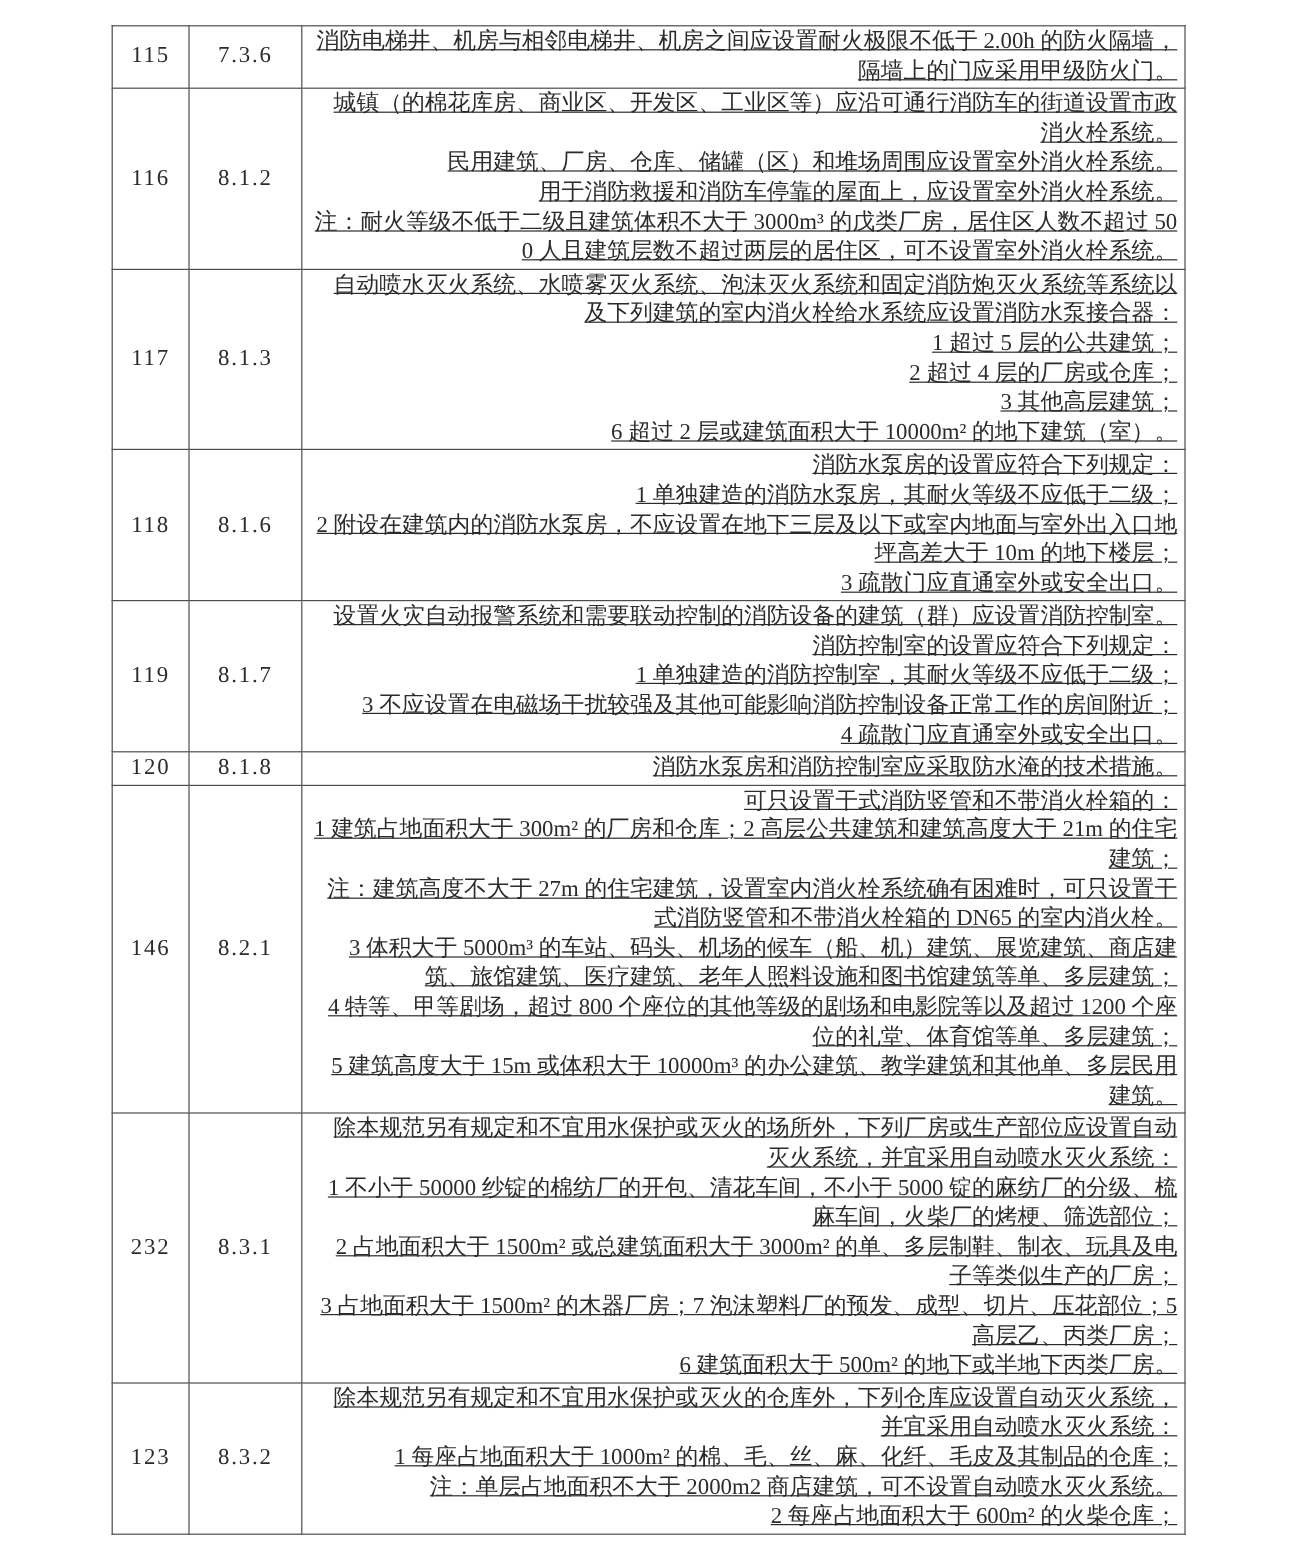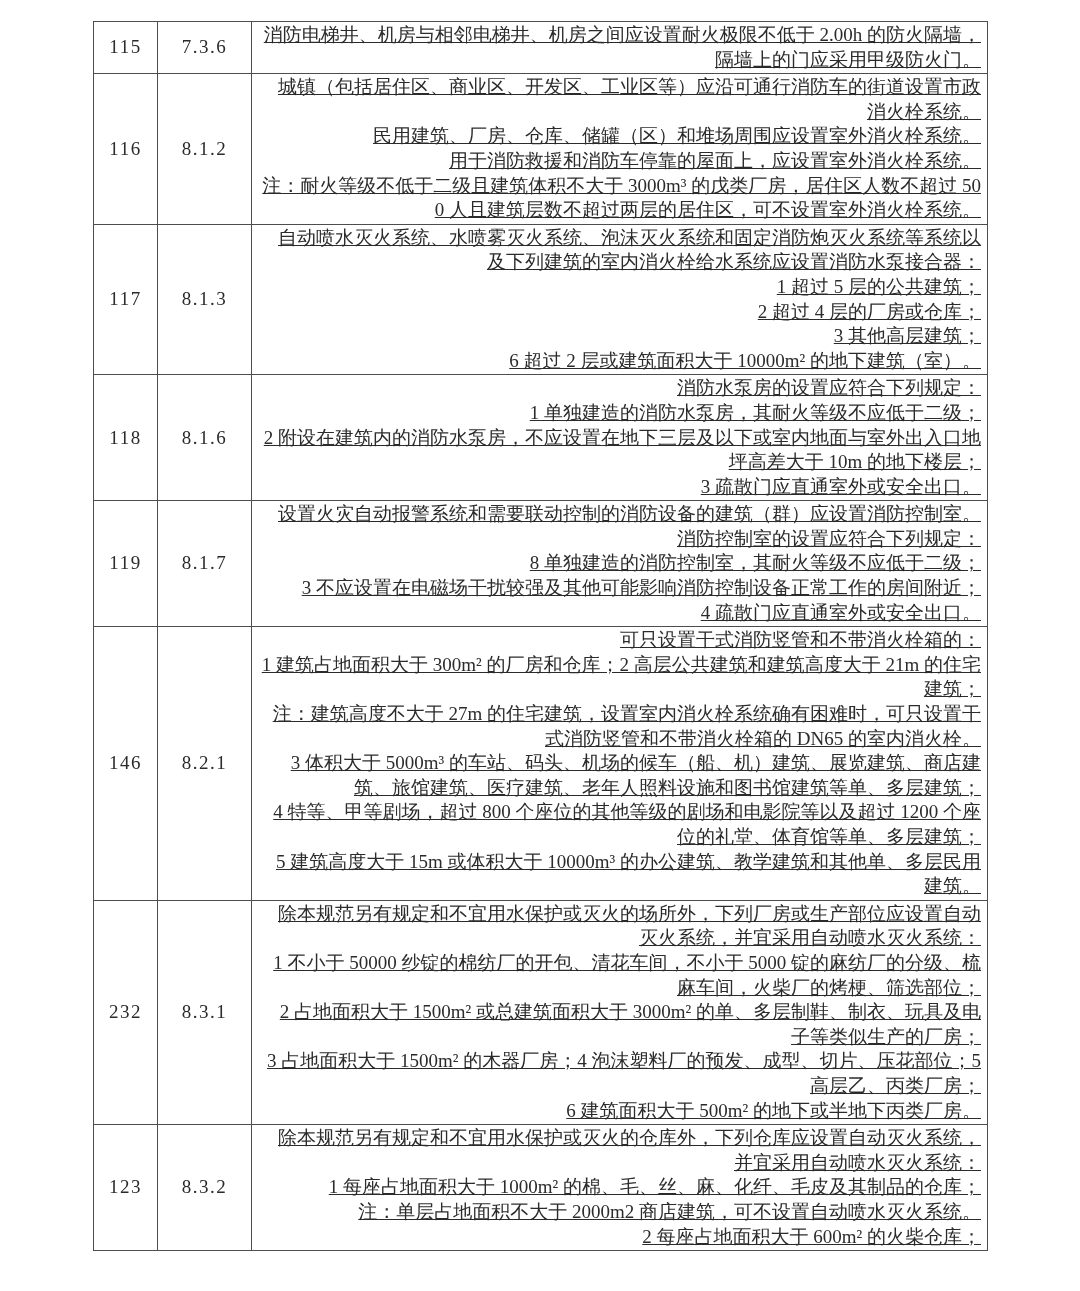--- a/index.html
+++ b/index.html
@@ -68,21 +68,21 @@
     <td class="num">115</td>
     <td class="clause">7.3.6</td>
     <td class="content">
             <div class="para">消防电梯井、机房与相邻电梯井、机房之间应设置耐火极限不低于 2.00h 的防火隔墙，隔墙上的门应采用甲级防火门。</div>
           </td>
   </tr>
         <tr>
     <td class="num">116</td>
     <td class="clause">8.1.2</td>
     <td class="content">
-            <div class="para">城镇（包括居住区、商业区、开发区、工业区等）应沿可通行消防车的街道设置市政消火栓系统。</div>
+            <div class="para">城镇（的棉花库房、商业区、开发区、工业区等）应沿可通行消防车的街道设置市政消火栓系统。</div>
             <div class="para">民用建筑、厂房、仓库、储罐（区）和堆场周围应设置室外消火栓系统。</div>
             <div class="para">用于消防救援和消防车停靠的屋面上，应设置室外消火栓系统。</div>
             <div class="para">注：耐火等级不低于二级且建筑体积不大于 3000m³ 的戊类厂房，居住区人数不超过 500 人且建筑层数不超过两层的居住区，可不设置室外消火栓系统。</div>
           </td>
   </tr>
         <tr>
     <td class="num">117</td>
     <td class="clause">8.1.3</td>
     <td class="content">
             <div class="para">自动喷水灭火系统、水喷雾灭火系统、泡沫灭火系统和固定消防炮灭火系统等系统以及下列建筑的室内消火栓给水系统应设置消防水泵接合器：</div>
@@ -100,23 +100,30 @@
             <div class="para">1 单独建造的消防水泵房，其耐火等级不应低于二级；</div>
             <div class="para">2 附设在建筑内的消防水泵房，不应设置在地下三层及以下或室内地面与室外出入口地坪高差大于 10m 的地下楼层；</div>
             <div class="para">3 疏散门应直通室外或安全出口。</div>
           </td>
   </tr>
         <tr>
     <td class="num">119</td>
     <td class="clause">8.1.7</td>
     <td class="content">
             <div class="para">设置火灾自动报警系统和需要联动控制的消防设备的建筑（群）应设置消防控制室。消防控制室的设置应符合下列规定：</div>
-            <div class="para">8 单独建造的消防控制室，其耐火等级不应低于二级；</div>
+            <div class="para">1 单独建造的消防控制室，其耐火等级不应低于二级；</div>
             <div class="para">3 不应设置在电磁场干扰较强及其他可能影响消防控制设备正常工作的房间附近；</div>
             <div class="para">4 疏散门应直通室外或安全出口。</div>
+          </td>
+  </tr>
+        <tr>
+    <td class="num">120</td>
+    <td class="clause">8.1.8</td>
+    <td class="content">
+            <div class="para">消防水泵房和消防控制室应采取防水淹的技术措施。</div>
           </td>
   </tr>
         <tr>
     <td class="num">146</td>
     <td class="clause">8.2.1</td>
     <td class="content">
             <div class="para">可只设置干式消防竖管和不带消火栓箱的：</div>
             <div class="para">1 建筑占地面积大于 300m² 的厂房和仓库；2 高层公共建筑和建筑高度大于 21m 的住宅建筑；</div>
             <div class="para">注：建筑高度不大于 27m 的住宅建筑，设置室内消火栓系统确有困难时，可只设置干式消防竖管和不带消火栓箱的 DN65 的室内消火栓。</div>
             <div class="para">3 体积大于 5000m³ 的车站、码头、机场的候车（船、机）建筑、展览建筑、商店建筑、旅馆建筑、医疗建筑、老年人照料设施和图书馆建筑等单、多层建筑；</div>
@@ -124,21 +131,21 @@
             <div class="para">5 建筑高度大于 15m 或体积大于 10000m³ 的办公建筑、教学建筑和其他单、多层民用建筑。</div>
           </td>
   </tr>
         <tr>
     <td class="num">232</td>
     <td class="clause">8.3.1</td>
     <td class="content">
             <div class="para">除本规范另有规定和不宜用水保护或灭火的场所外，下列厂房或生产部位应设置自动灭火系统，并宜采用自动喷水灭火系统：</div>
             <div class="para">1 不小于 50000 纱锭的棉纺厂的开包、清花车间，不小于 5000 锭的麻纺厂的分级、梳麻车间，火柴厂的烤梗、筛选部位；</div>
             <div class="para">2 占地面积大于 1500m² 或总建筑面积大于 3000m² 的单、多层制鞋、制衣、玩具及电子等类似生产的厂房；</div>
-            <div class="para">3 占地面积大于 1500m² 的木器厂房；4 泡沫塑料厂的预发、成型、切片、压花部位；5 高层乙、丙类厂房；</div>
+            <div class="para">3 占地面积大于 1500m² 的木器厂房；7 泡沫塑料厂的预发、成型、切片、压花部位；5 高层乙、丙类厂房；</div>
             <div class="para">6 建筑面积大于 500m² 的地下或半地下丙类厂房。</div>
           </td>
   </tr>
         <tr>
     <td class="num">123</td>
     <td class="clause">8.3.2</td>
     <td class="content">
             <div class="para">除本规范另有规定和不宜用水保护或灭火的仓库外，下列仓库应设置自动灭火系统，并宜采用自动喷水灭火系统：</div>
             <div class="para">1 每座占地面积大于 1000m² 的棉、毛、丝、麻、化纤、毛皮及其制品的仓库；</div>
             <div class="para">注：单层占地面积不大于 2000m2 商店建筑，可不设置自动喷水灭火系统。</div>

